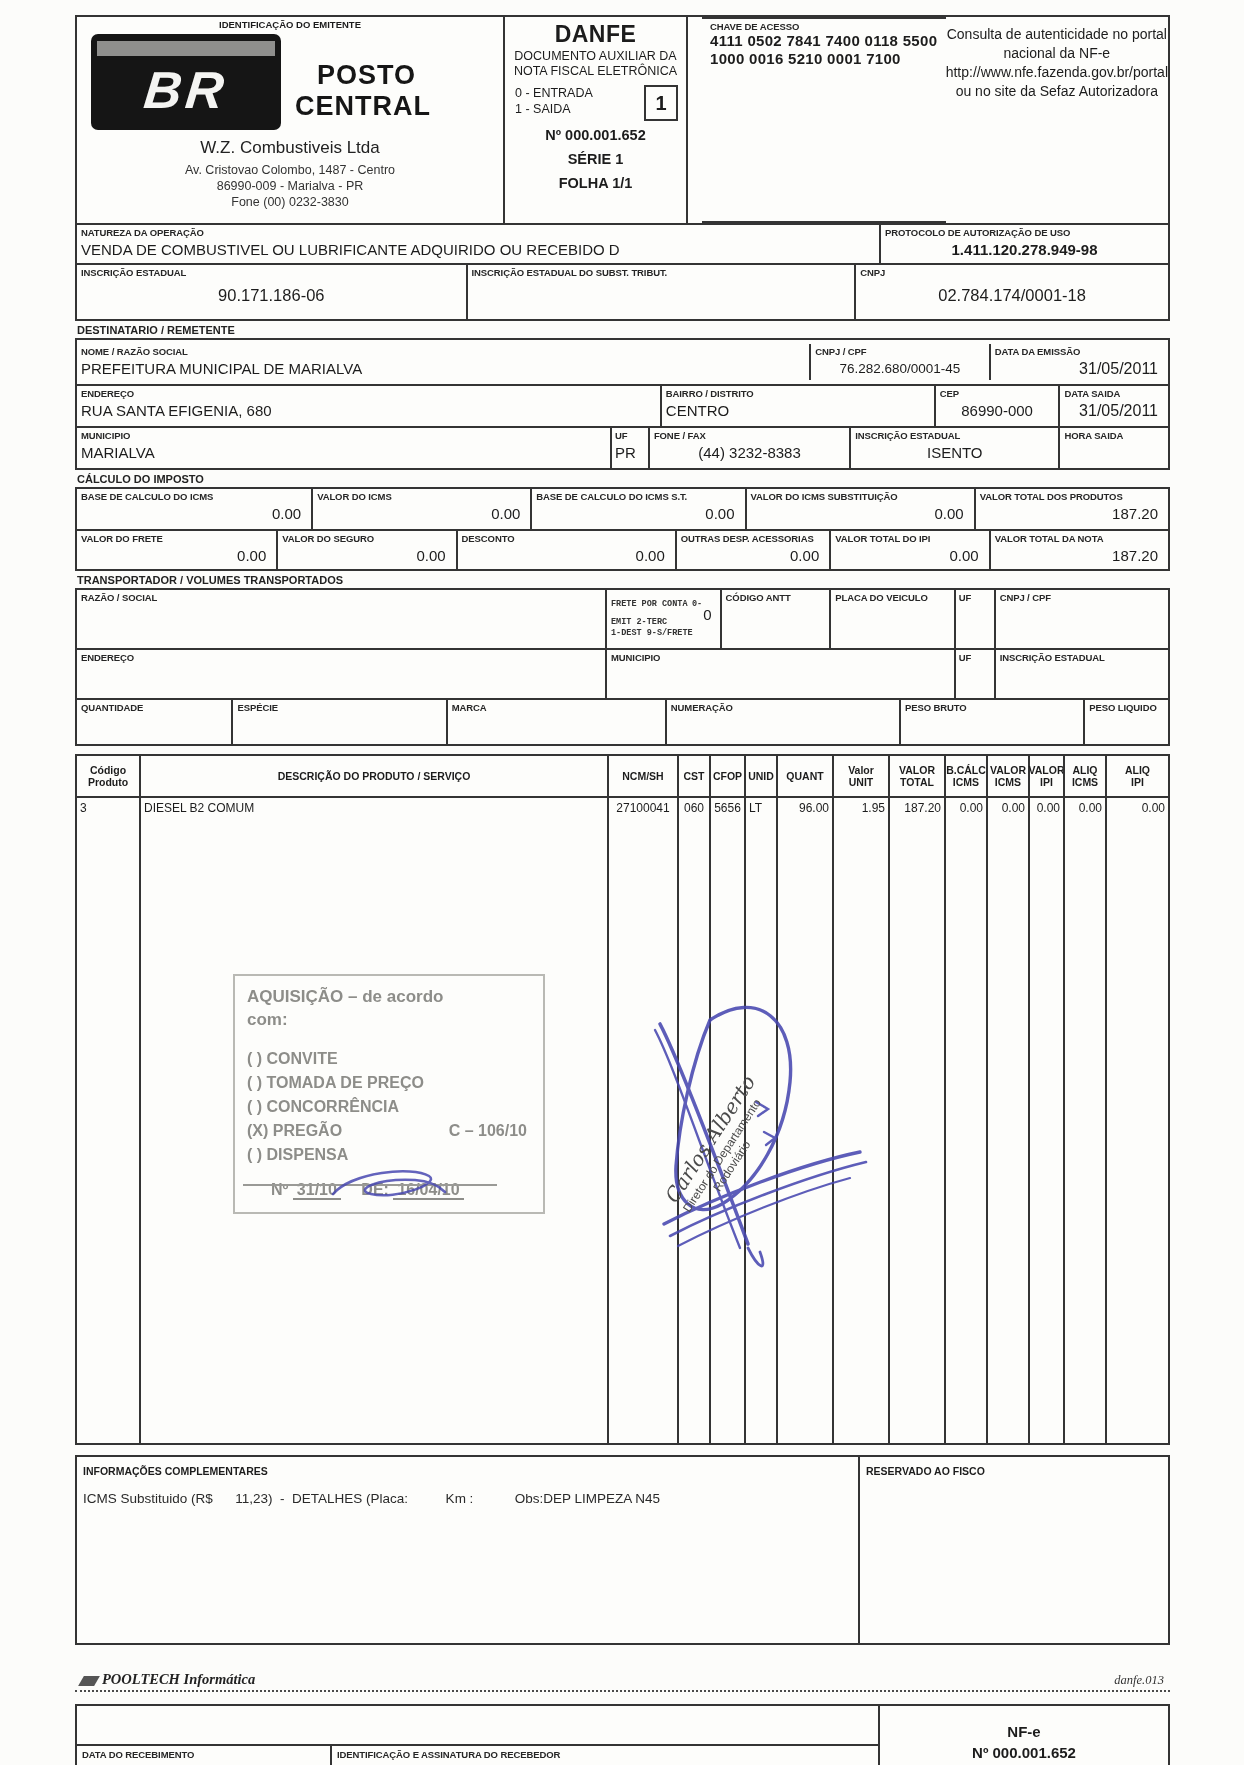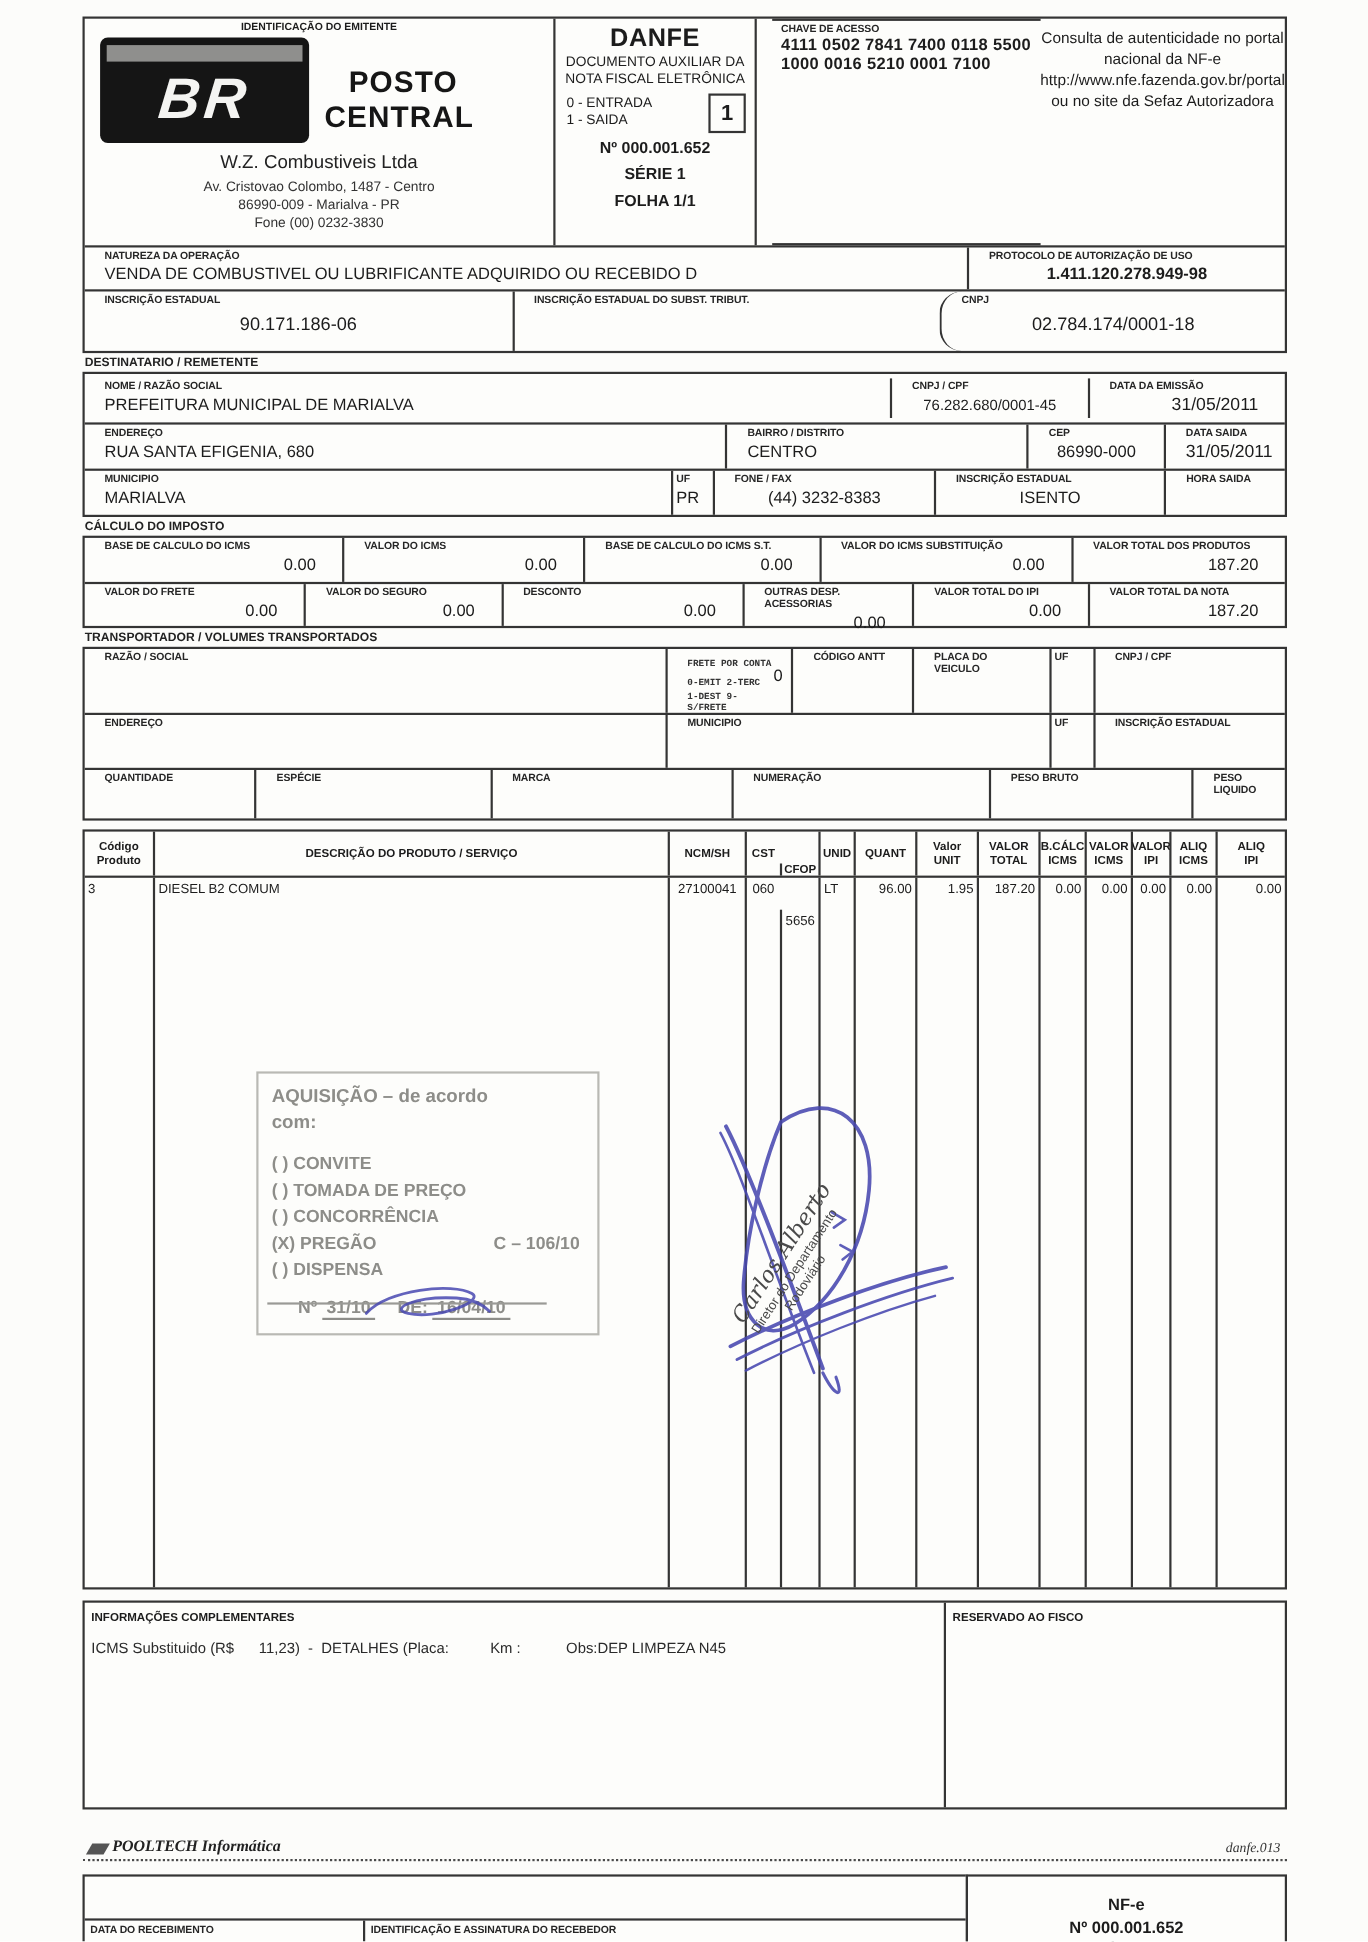--- a/index.html
+++ b/index.html
@@ -3,21 +3,21 @@
 <meta charset="utf-8">
 <style>
   html,body { margin:0; padding:0; background:#ffffff; }
   .page { position:relative; width:1244px; height:1765px; background:#fcfcfa;
           font-family:"Liberation Sans", sans-serif; color:#1c1c1c; overflow:hidden; }
   .doc { position:absolute; left:75px; top:15px; width:1095px; }
 
   .box { border:2px solid #343434; background:#fdfdfb; box-sizing:border-box; }
   .row { display:flex; box-sizing:border-box; }
   .row + .row { border-top:2px solid #343434; }
-  .cell { box-sizing:border-box; padding:2px 18px; position:relative; }
+  .cell { box-sizing:border-box; padding:2px 4px; position:relative; }
   .cell + .cell { border-left:2px solid #343434; }
 
   .fl { display:block; font-size:9.5px; font-weight:bold; line-height:11px; color:#262626; letter-spacing:-0.1px; }
   .fv { display:block; font-size:15px; line-height:19px; margin-top:2px; }
   .center { text-align:center; }
   .right  { text-align:right; padding-right:6px; }
   .bold { font-weight:bold; }
 
   .sec-title { font-size:11px; font-weight:bold; padding:3px 2px 2px; color:#222; }
 
@@ -63,21 +63,21 @@
   .insc-val { font-size:16.5px; text-align:center; margin-top:8px; }
 
   
   .ptable { margin-top:8px; border:2px solid #343434; box-sizing:border-box; background:#fdfdfb; }
   .phead { display:flex; height:40px; border-bottom:2px solid #343434; }
   .phead .pc { font-size:10.5px; font-weight:bold; text-align:center; white-space:pre-line;
                display:flex; align-items:center; justify-content:center; line-height:12px; box-sizing:border-box; }
   .pbody { display:flex; height:645px; }
   .pbody .pc { box-sizing:border-box; font-size:12px; padding:3px 3px; }
   .pc + .pc { border-left:2px solid #343434; }
-  .c0{width:62px;} .c1{width:468px;} .c2{width:70px;} .c3{width:32px;} .c4{width:35px;margin-top:29px;}
+  .c0{width:62px;} .c1{width:468px;} .c2{width:70px;} .c3{width:32px;} .c4{width:35px;}
   .c5{width:32px;} .c6{width:56px;} .c7{width:56px;} .c8{width:56px;} .c9{width:42px;}
   .c10{width:42px;} .c11{width:35px;} .c12{width:42px;} .c13{flex:1;}
   .pbody .num { text-align:right; }
   .pbody .ctr { text-align:center; }
 
   
   .frete-tiny { font-family:"Liberation Mono", monospace; font-size:8.5px; line-height:10px; font-weight:bold; color:#333; }
   .frete-val { position:absolute; right:8px; top:16px; font-size:15px; }
 
   
@@ -193,21 +193,21 @@
 
       <div class="row h56">
         <div class="cell" style="width:390px;">
           <span class="fl">INSCRIÇÃO ESTADUAL</span>
           <span class="fv insc-val">90.171.186-06</span>
         </div>
         <div class="cell" style="width:390px;">
           <span class="fl">INSCRIÇÃO ESTADUAL DO SUBST. TRIBUT.</span>
           <span class="fv insc-val"></span>
         </div>
-        <div class="cell" style="width:315px;border-radius:20px;">
+        <div class="cell" style="width:315px;">
           <span class="fl">CNPJ</span>
           <span class="fv insc-val">02.784.174/0001-18</span>
         </div>
       </div>
     </div>
 
     <div class="sec-title">DESTINATARIO / REMETENTE</div>
     <div class="box">
       <div class="row h44" style="border-top:none;align-items:center;">
         <div class="cell" style="width:735px;">

